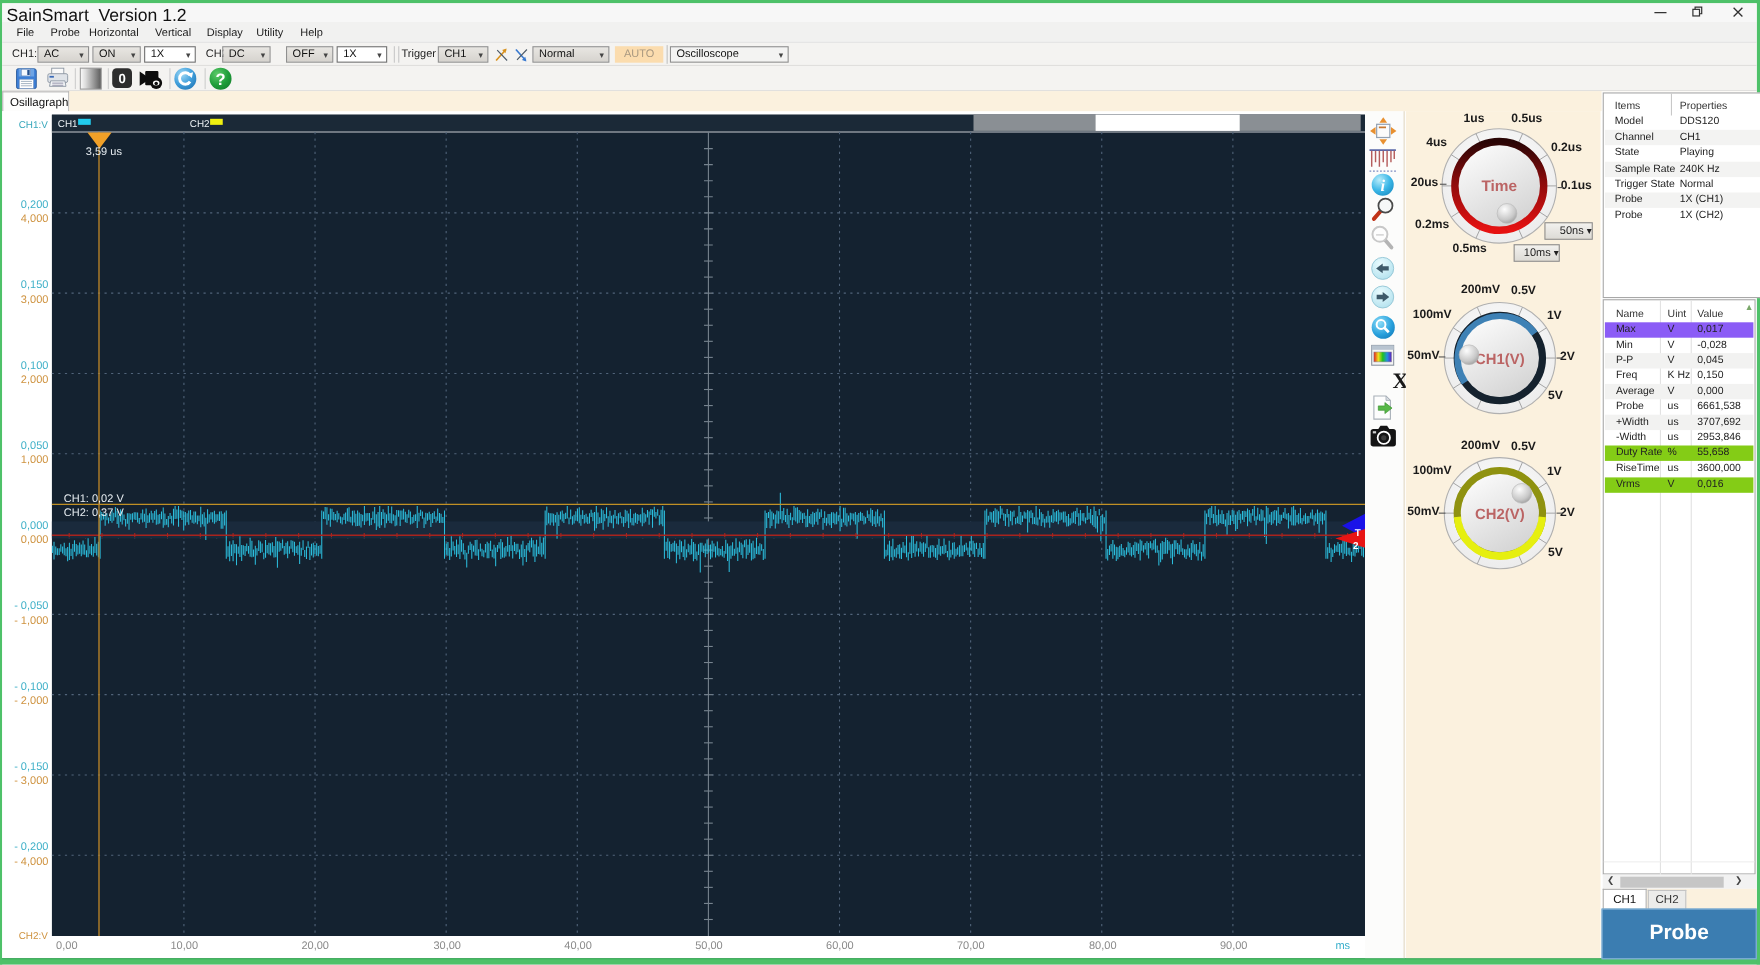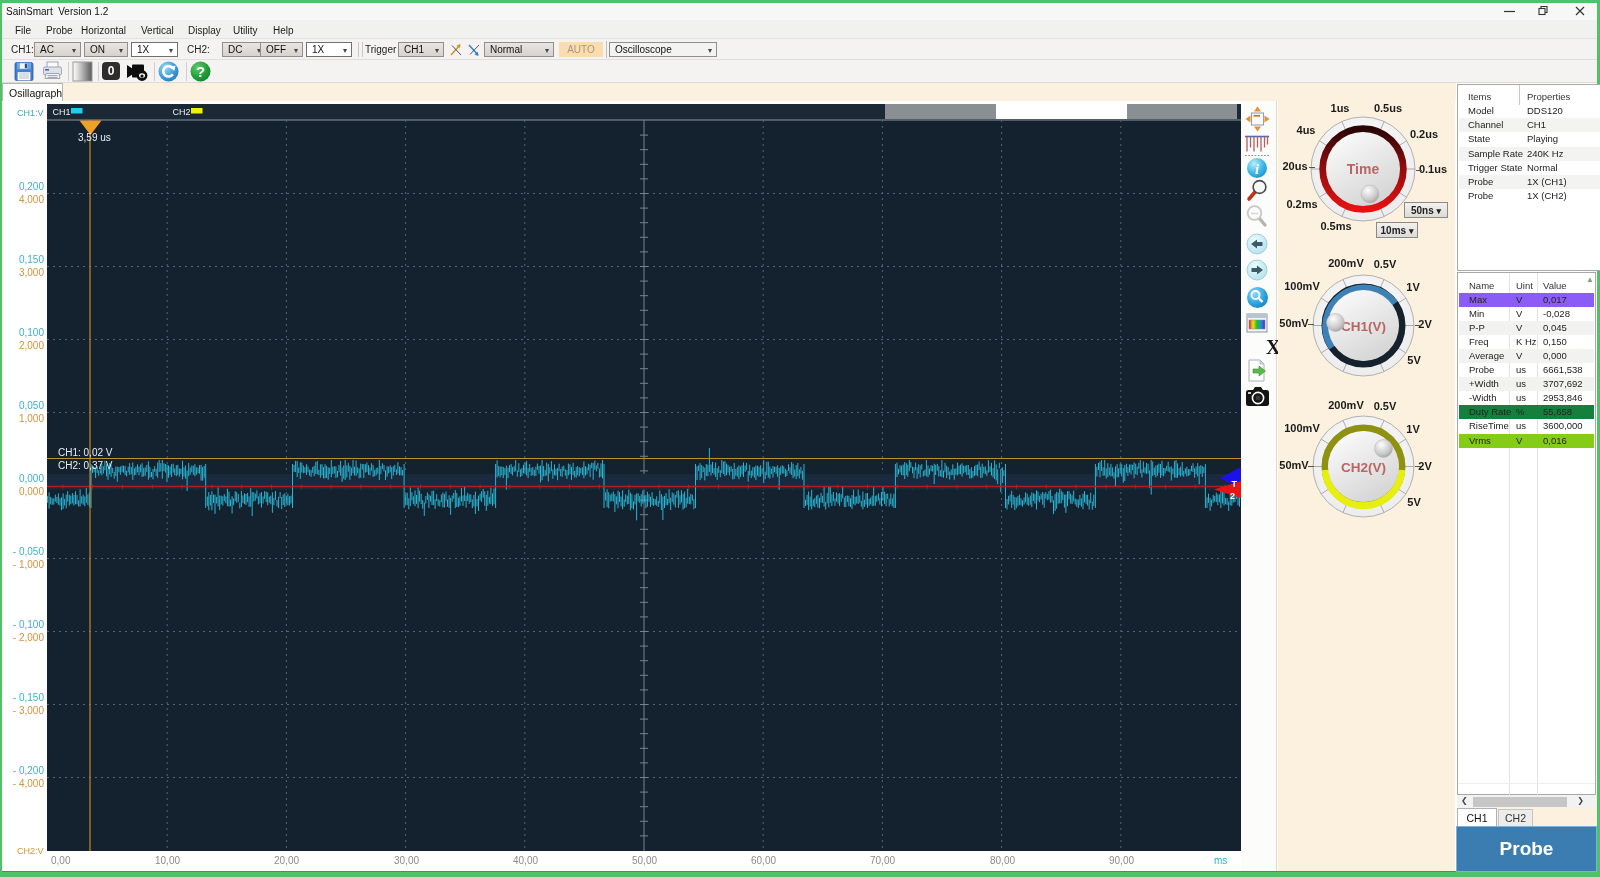--- a/index.html
+++ b/index.html
@@ -1,36 +1,36 @@
 <!DOCTYPE html>
 <html><head><meta charset="utf-8"><style>
 *{margin:0;padding:0;box-sizing:border-box}
 html,body{width:1600px;height:877px;overflow:hidden;font-family:"Liberation Sans",sans-serif;background:#fff;position:relative}
 .abs{position:absolute}
-.titlebar{position:absolute;left:2px;top:3px;right:3px;height:17px;background:#f7f7f7;font-size:10px;color:#111}
+.titlebar{position:absolute;left:2px;top:3px;right:3px;height:17px;background:#f7f7f7;font-size:16px;color:#111}
 .menubar{position:absolute;left:2px;top:20px;right:3px;height:19px;background:#f1f1f0;border-bottom:1px solid #e3e3e3}
 .menubar span{position:absolute;top:5px;font-size:10px;color:#1a1a1a}
 .tb1{position:absolute;left:2px;top:39px;right:3px;height:21px;background:#f4f3f1;border-bottom:1px solid #e0dfdd}
 .tb2{position:absolute;left:2px;top:60px;right:3px;height:23px;background:#f4f3f1;border-bottom:1px solid #dcdbd9}
 .tabrow{position:absolute;left:2px;top:83px;right:3px;height:18px;background:#fbf1de}
 .combo{position:absolute;top:3px;height:15px;background:linear-gradient(#e8e6e2,#d6d3ce);border:1px solid #8f8f8f;font-size:10px;color:#111;line-height:13px;padding-left:5px}
 .combo .chev{position:absolute;right:4px;top:1px;font-size:8px;color:#444}
 .combow{background:#fff;border:1px solid #707070}
 .tlab{position:absolute;top:5px;font-size:10px;color:#222}
 .sep1{position:absolute;top:3px;width:1px;height:15px;background:#c8c8c8}
 .sep2{position:absolute;top:2px;width:1px;height:19px;background:#cecece}
 .ylc{position:absolute;width:44px;text-align:right;font-size:10px;color:#3fb0c8;line-height:12px}
 .ylo{position:absolute;width:44px;text-align:right;font-size:10px;color:#cf9340;line-height:12px}
 .xl{position:absolute;top:855px;font-size:10px;color:#8a8a8a;z-index:6}
 .gd{stroke:#51647a;stroke-width:1;stroke-dasharray:2 4}
 .kl{position:absolute;width:60px;text-align:center;font-size:11px;font-weight:bold;color:#1a1a1a}
 .panel{position:absolute;background:#fff;border:1px solid #a8a8a8}
 .trow{position:absolute;left:1px;right:1px;height:14px;font-size:9.5px;color:#222}
 .trow span{position:absolute;top:1px;white-space:nowrap}
-.scombo{position:absolute;background:linear-gradient(#f2f1ee,#dddbd6);border:1px solid #8a8a8a;font-size:10px;font-weight:bold;color:#222;text-align:center}
+.scombo{position:absolute;background:linear-gradient(#f2f1ee,#dddbd6);border:1px solid #8a8a8a;font-size:10px;font-weight:normal;color:#222;text-align:right}
 </style></head><body>
 
 <div class="abs" style="left:0;top:0;width:1600px;height:3px;background:#4ec169"></div>
 <div class="abs" style="left:0;top:871px;width:1600px;height:6px;background:#4ec169;border-top:1px solid #2fa04e"></div>
 <div class="abs" style="left:0;top:0;width:2px;height:877px;background:#4ec169"></div>
 <div class="abs" style="left:1597px;top:0;width:3px;height:877px;background:#4ec169"></div>
 
 <div class="titlebar">
     <span style="position:absolute;left:4px;top:3px">SainSmart&nbsp; Version 1.2</span>
 <svg class="abs" style="left:1495px;top:0" width="100" height="17">
@@ -50,21 +50,21 @@
     <span style="left:231px">Utility</span>
     <span style="left:271px">Help</span>
 </div>
 
 <div class="tb1">
 <span class="tlab" style="left:9px">CH1:</span>
 <div class="combo" style="left:32px;width:47px">AC<span class="chev">▾</span></div>
 <div class="combo" style="left:82px;width:44px">ON<span class="chev">▾</span></div>
 <div class="combo combow" style="left:129px;width:47px">1X<span class="chev">▾</span></div>
 <span class="tlab" style="left:185px">CH2:</span>
-<div class="combo" style="left:220px;width:44px">DC<span class="chev">▾</span></div>
+<div class="combo" style="left:200px;width:44px">DC<span class="chev">▾</span></div>
 <div class="combo" style="left:258px;width:43px">OFF<span class="chev">▾</span></div>
 <div class="combo combow" style="left:304px;width:46px">1X<span class="chev">▾</span></div>
 <div class="sep1" style="left:356px"></div>
     <div class="sep1" style="left:360px"></div>
 <span class="tlab" style="left:363px">Trigger</span>
 <div class="combo" style="left:396px;width:46px">CH1<span class="chev">▾</span></div>
 <svg class="abs" style="left:447px;top:4px" width="15" height="14">
       <path d="M2 12 L11 2" stroke="#d8921f" stroke-width="1.5"></path>
       <path d="M3 2.5 L12 12" stroke="#4a5866" stroke-width="1"></path>
       <path d="M11.5 1 L7.5 2.5 L10.5 5.5 Z" fill="#d8921f"></path>
@@ -675,21 +675,21 @@
     <div class="trow" style="top:104.10000000000014px;background:#f2f2f1;">
       <span style="left:10px">+Width</span>
       <span style="left:57px">us</span>
       <span style="left:84px">3707,692</span>
     </div>
     <div class="trow" style="top:118.20000000000016px;">
       <span style="left:10px">-Width</span>
       <span style="left:57px">us</span>
       <span style="left:84px">2953,846</span>
     </div>
-    <div class="trow" style="top:132.30000000000018px;background:#15803d;">
+    <div class="trow" style="top:132.30000000000018px;background:#84cc16;">
       <span style="left:10px">Duty Rate</span>
       <span style="left:57px">%</span>
       <span style="left:84px">55,658</span>
     </div>
     <div class="trow" style="top:146.4000000000002px;">
       <span style="left:10px">RiseTime</span>
       <span style="left:57px">us</span>
       <span style="left:84px">3600,000</span>
     </div>
     <div class="trow" style="top:160.50000000000023px;background:#84cc16;">

